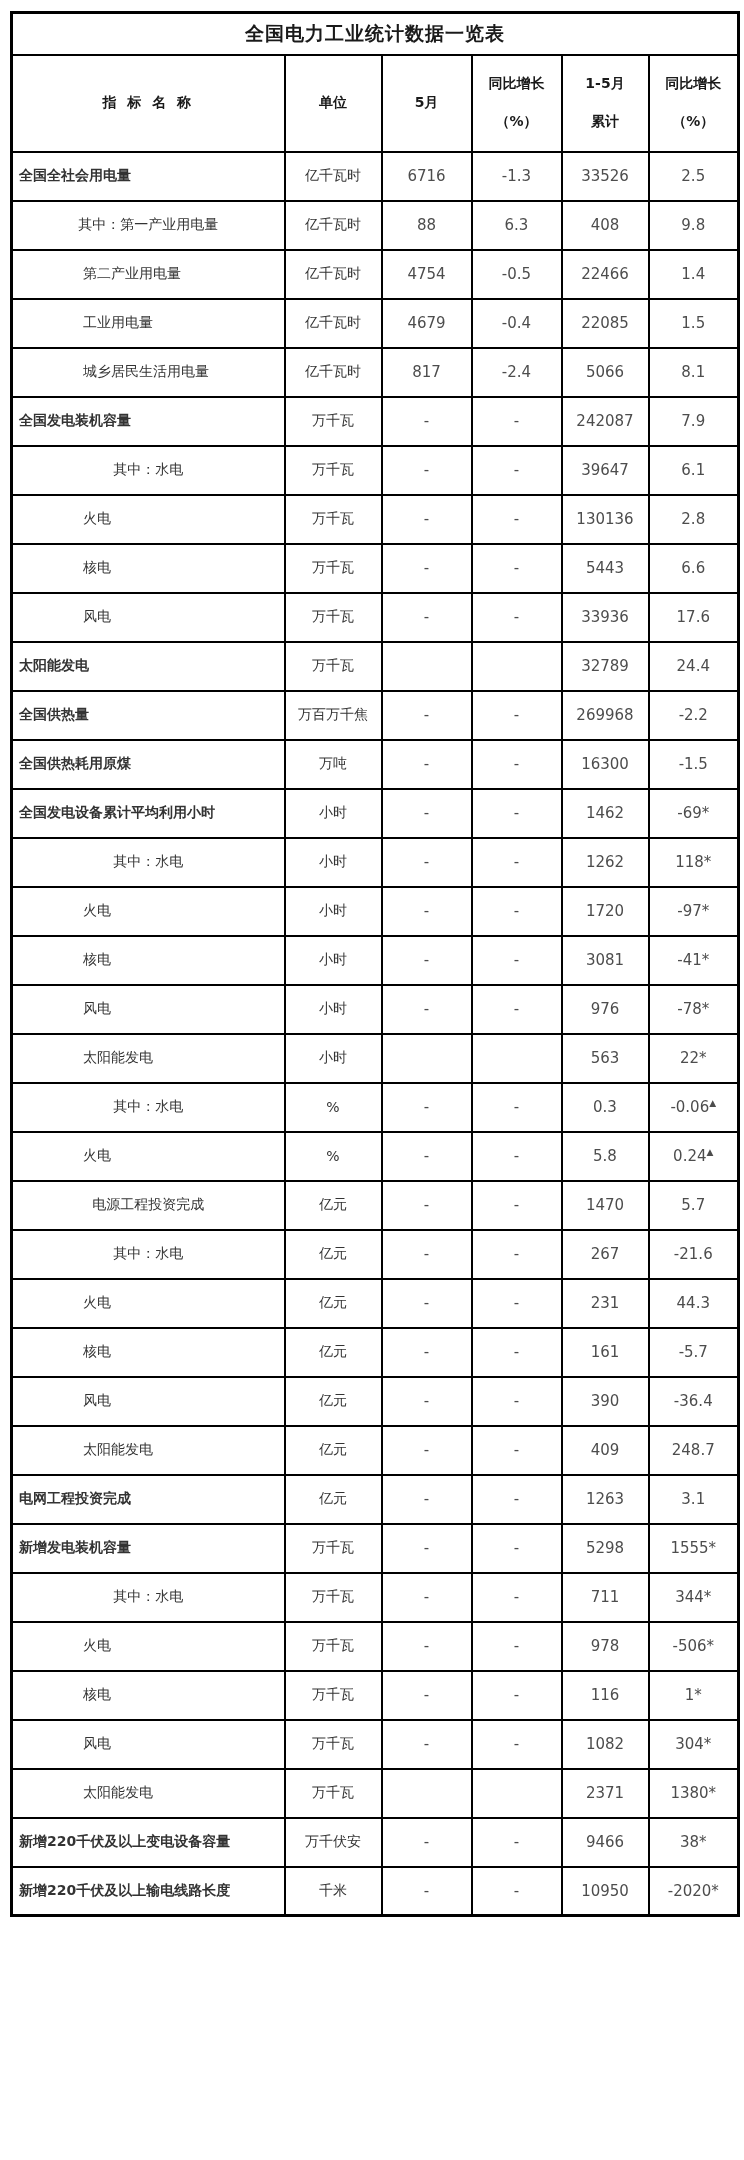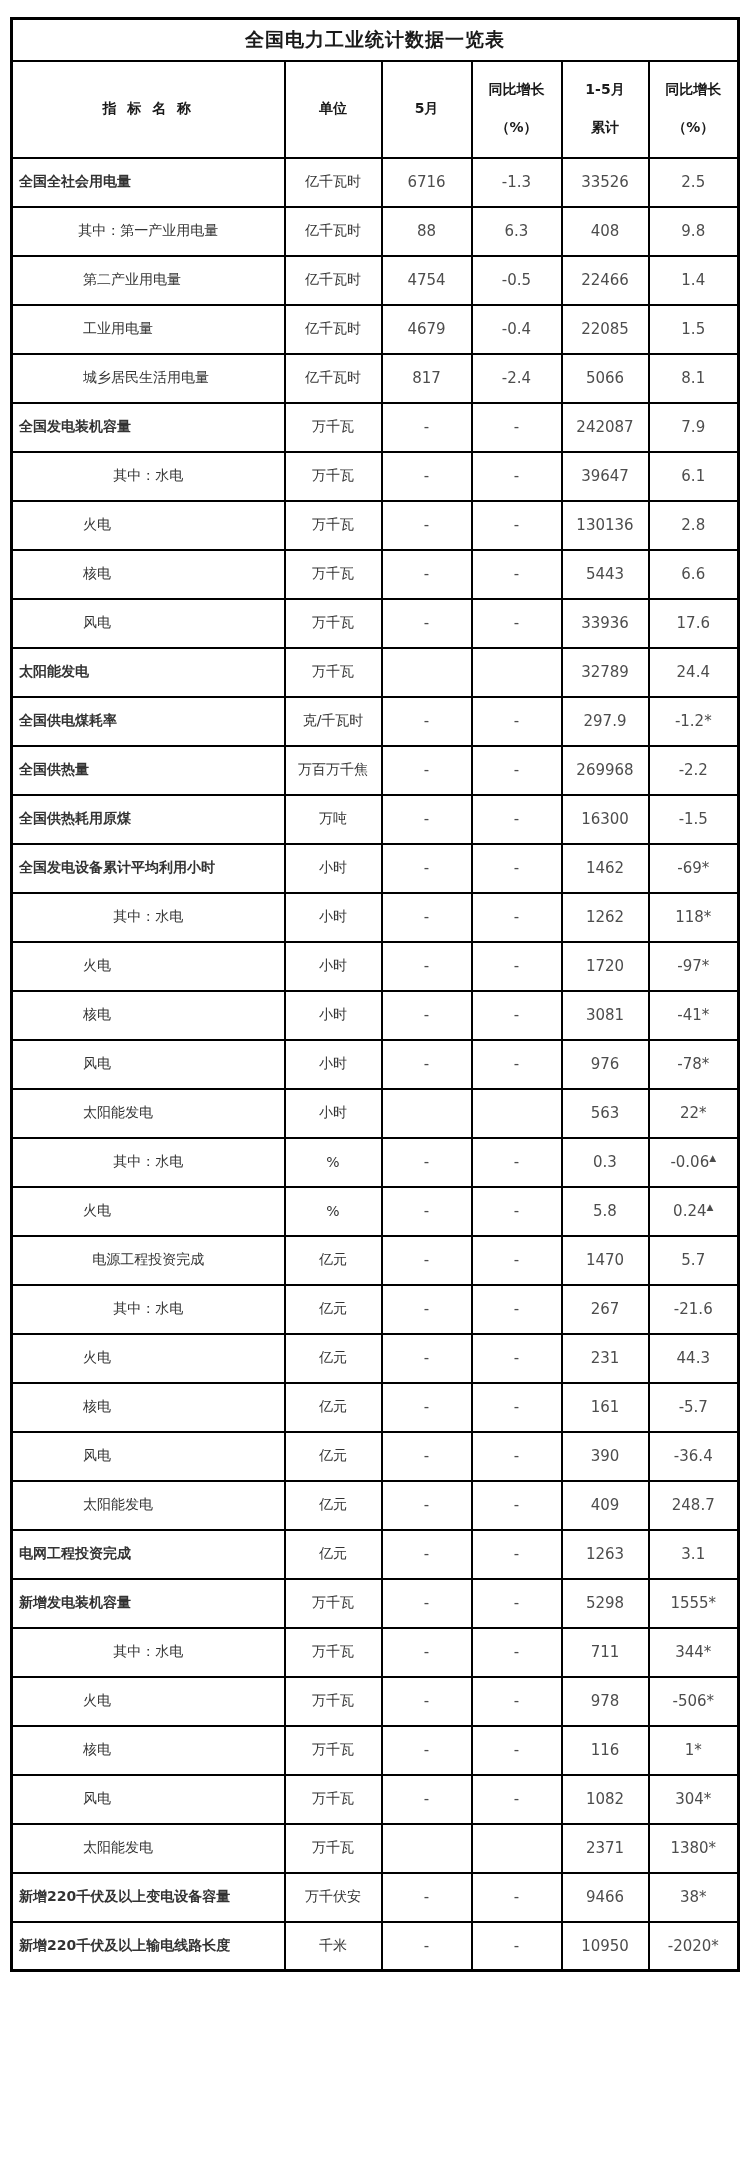--- a/index.html
+++ b/index.html
@@ -14,21 +14,21 @@
   .page {
     position: relative;
     width: 744px;
     height: 2160px;
     background: var(--background);
     font-family: "DejaVu Sans", "Liberation Sans", sans-serif;
   }
   table.stats {
     position: absolute;
     left: 10px;
-    top: 17px;
+    top: 11px;
     width: 727px;
     border-collapse: collapse;
     table-layout: fixed;
     border: 3px solid var(--border);
     background: var(--background);
   }
   table.stats th, table.stats td {
     border: 2px solid var(--border);
     overflow: hidden;
   }
@@ -201,28 +201,20 @@
   </tr>
         <tr class="data-row">
     <td class="c-indicator left">太阳能发电</td>
     <td class="c-unit">万千瓦</td>
     <td class="c-may"></td>
     <td class="c-mayyoy"></td>
     <td class="c-cum">32789</td>
     <td class="c-cumyoy">24.4</td>
   </tr>
         <tr class="data-row">
-    <td class="c-indicator left">全国供电煤耗率</td>
-    <td class="c-unit">克/千瓦时</td>
-    <td class="c-may">-</td>
-    <td class="c-mayyoy">-</td>
-    <td class="c-cum">297.9</td>
-    <td class="c-cumyoy">-1.2*</td>
-  </tr>
-        <tr class="data-row">
     <td class="c-indicator left">全国供热量</td>
     <td class="c-unit">万百万千焦</td>
     <td class="c-may">-</td>
     <td class="c-mayyoy">-</td>
     <td class="c-cum">269968</td>
     <td class="c-cumyoy">-2.2</td>
   </tr>
         <tr class="data-row">
     <td class="c-indicator left">全国供热耗用原煤</td>
     <td class="c-unit">万吨</td>

